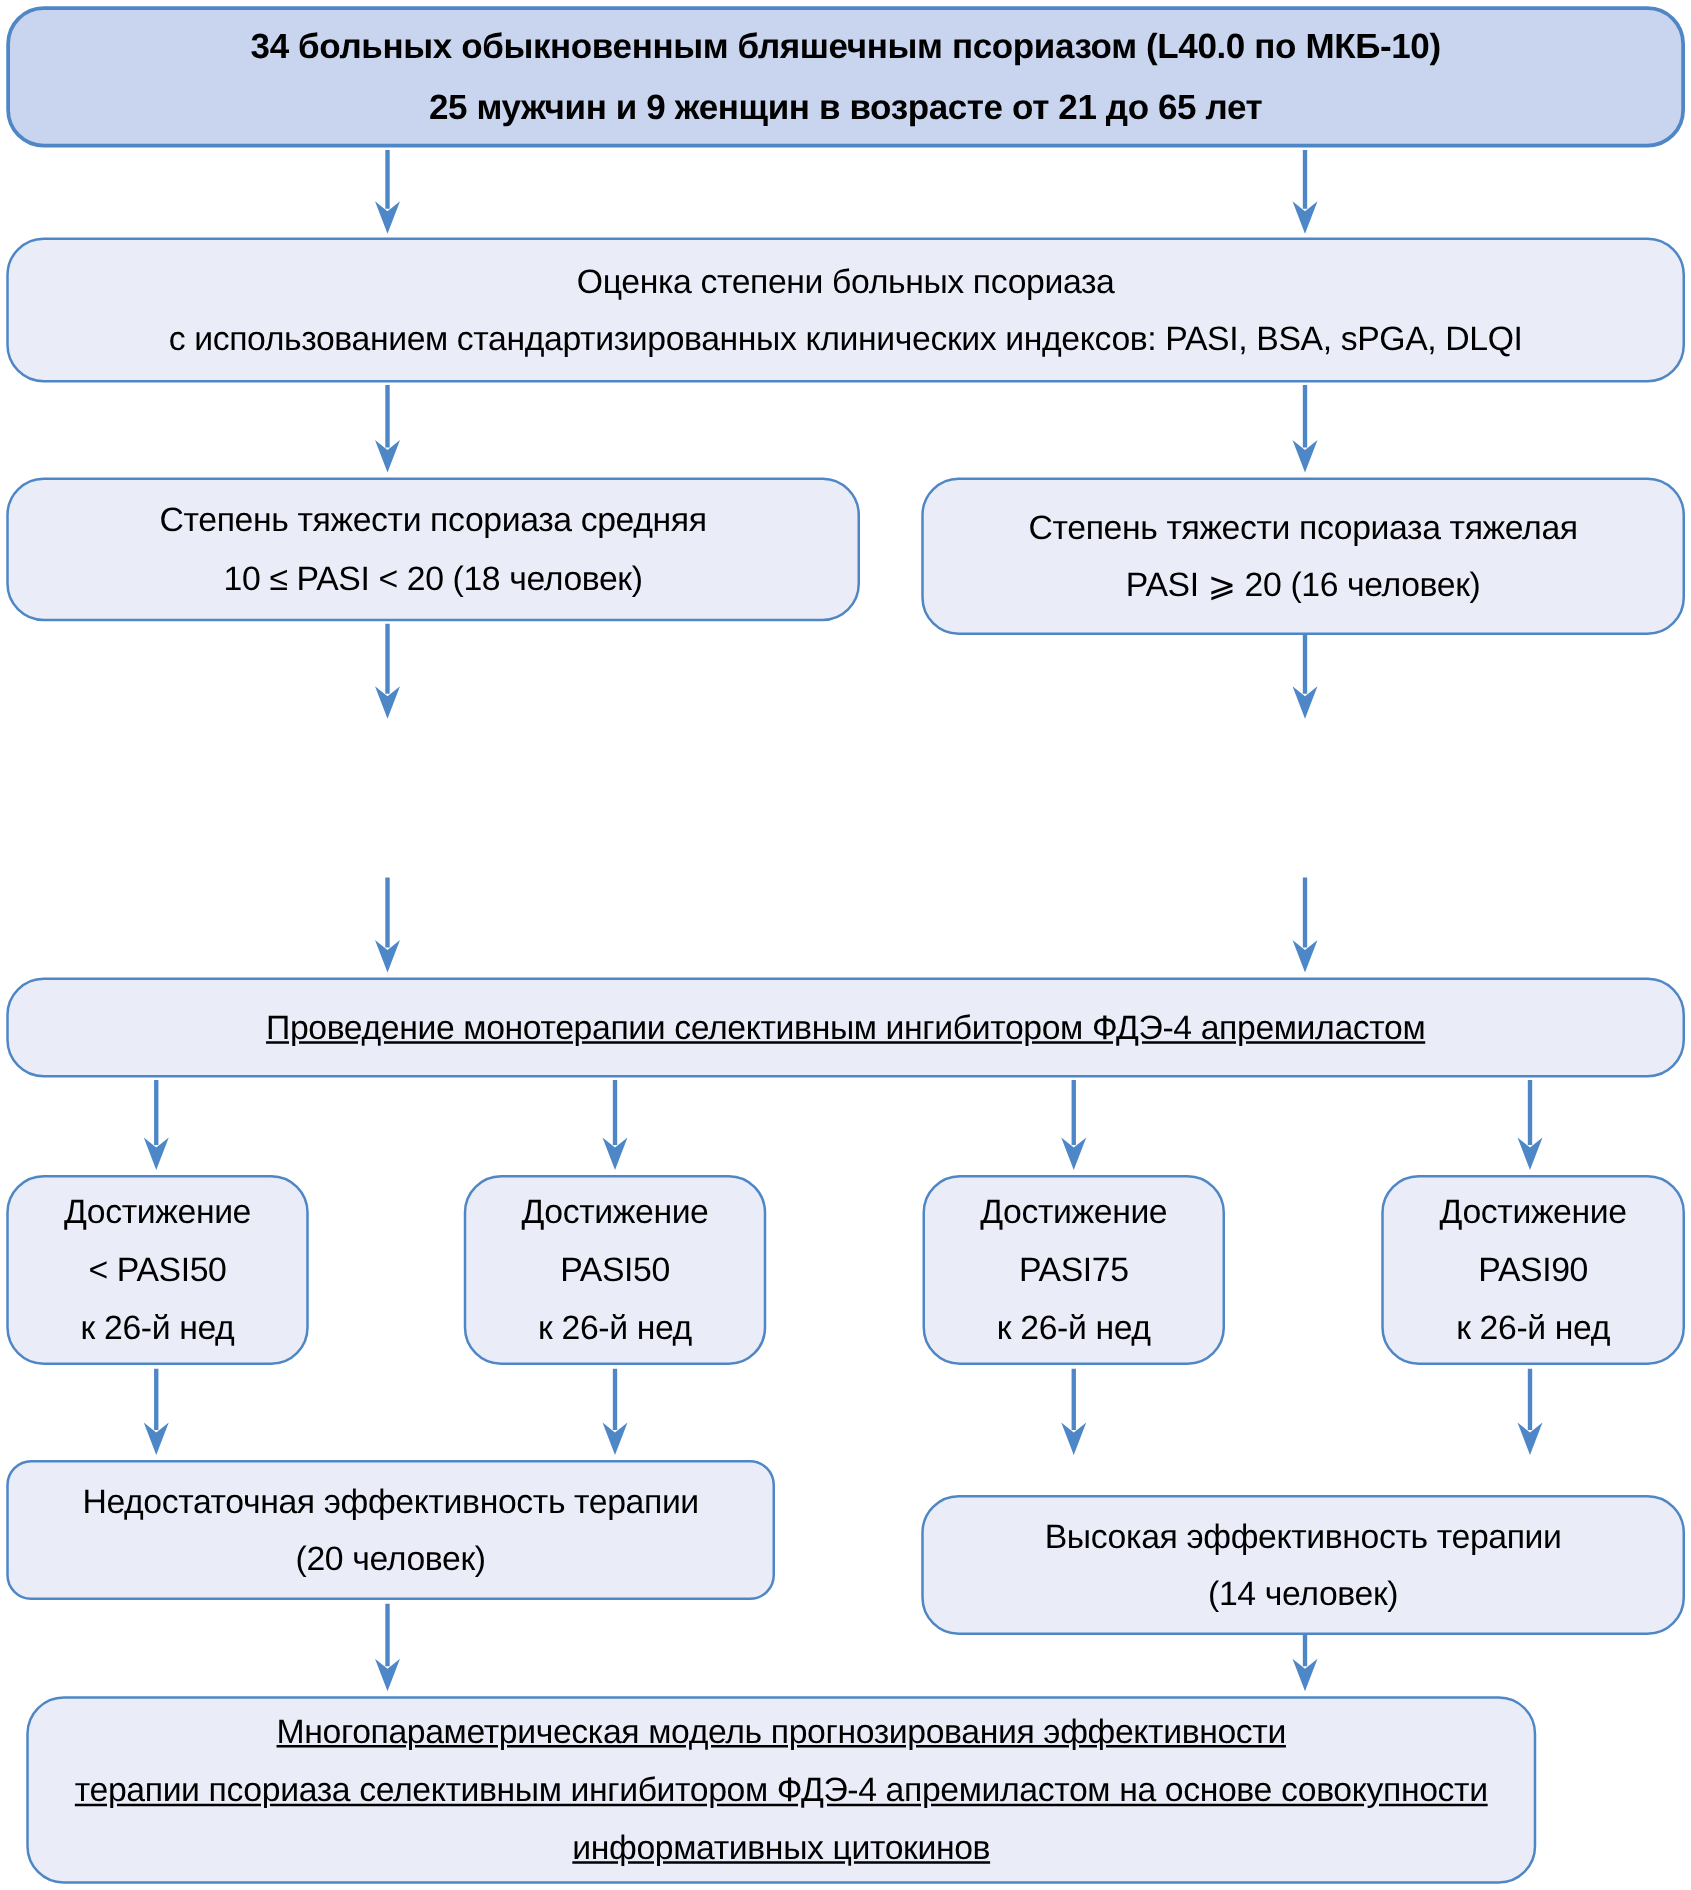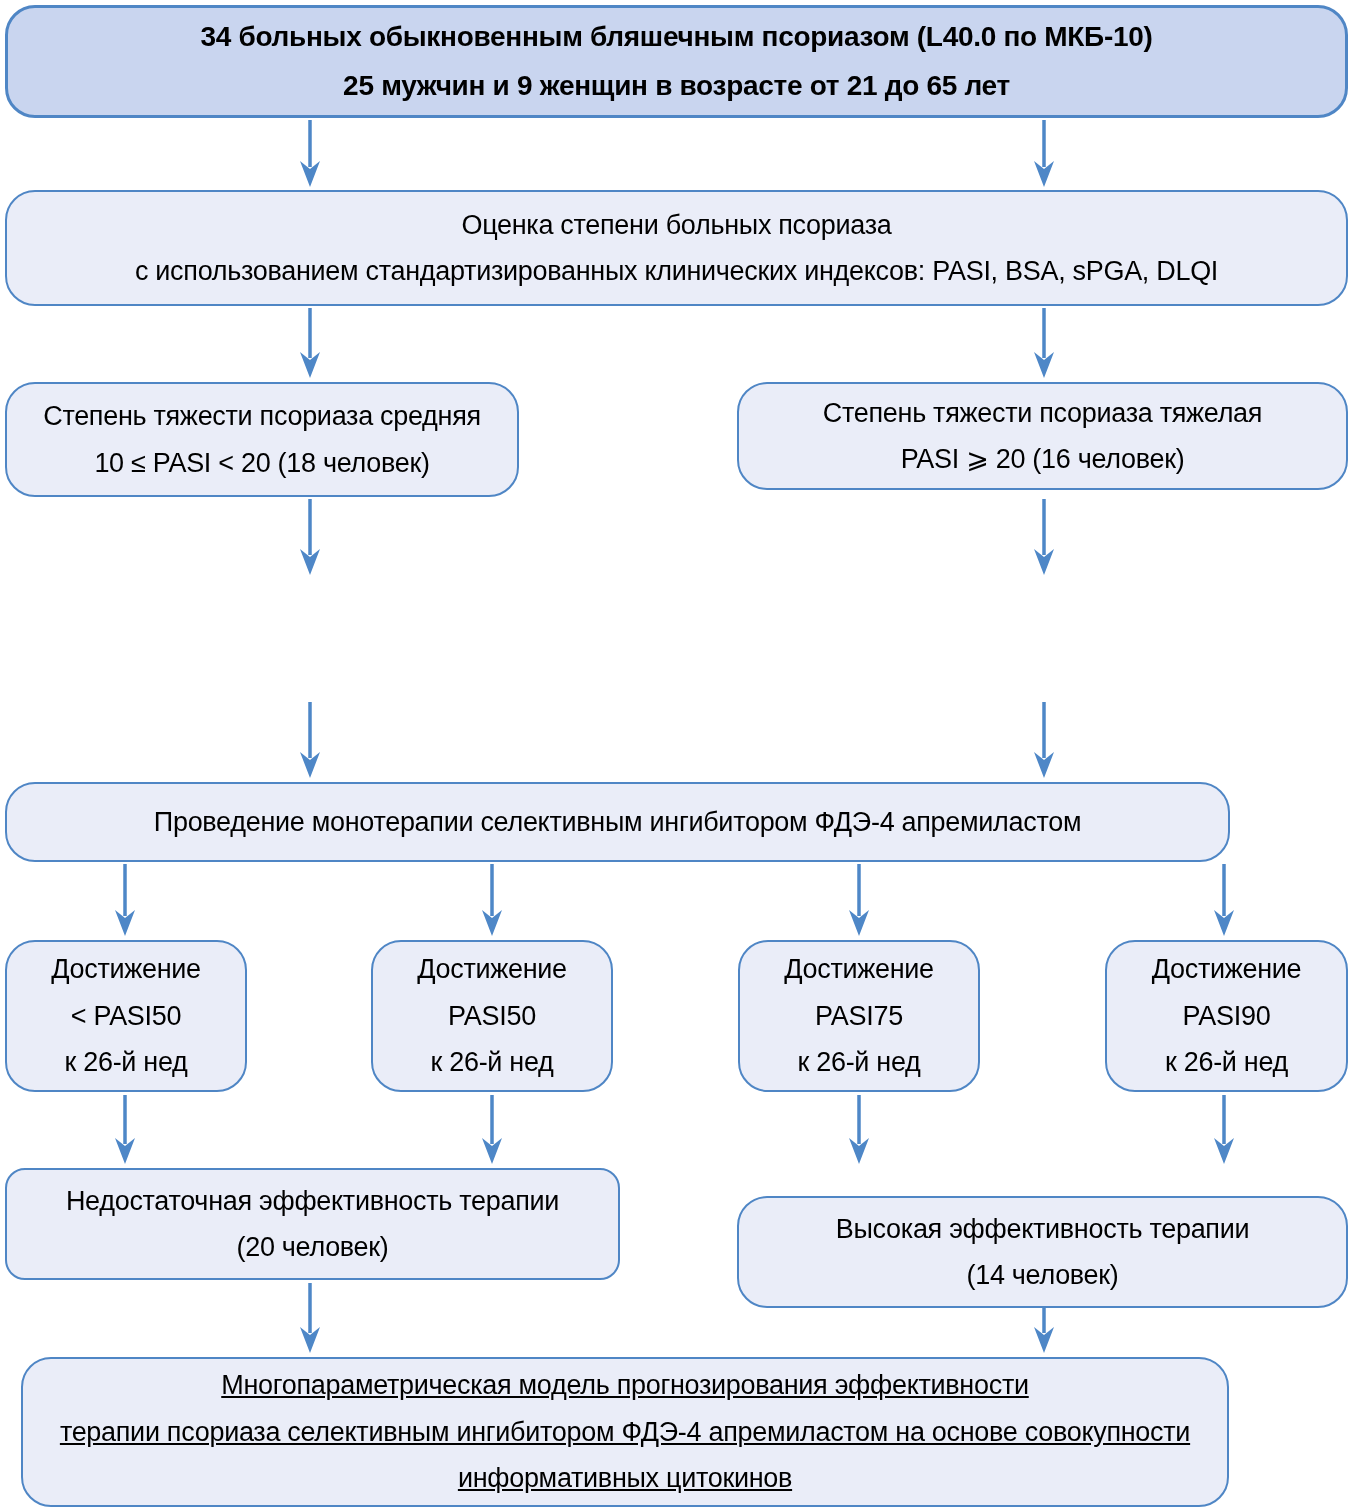--- a/index.html
+++ b/index.html
@@ -45,24 +45,24 @@
     padding: 16px 22px;
   }
   .node.header {
     background: var(--header_fill);
     border-width: 3px;
     font-weight: bold;
     font-size: 28px;
   }
   #nA  { left: 5px;    top: 5px;    width: 1343px; height: 113px; }
   #nB  { left: 5px;    top: 190px;  width: 1343px; height: 116px; }
-  #nC1 { left: 5px;    top: 382px;  width: 514px;  height: 115px; }
-  #nC2 { left: 737px;  top: 382px;  width: 611px;  height: 108px; }
+  #nC1 { left: 5px;    top: 382px;  width: 683px;  height: 115px; }
+  #nC2 { left: 737px;  top: 382px;  width: 611px;  height: 126px; }
   #nD  { left: 5px;    top: 579px;  width: 1343px; height: 121px; }
-  #nE  { left: 5px;    top: 782px;  width: 1225px; height: 80px;  }
+  #nE  { left: 5px;    top: 782px;  width: 1343px; height: 80px; text-decoration: underline;  }
   #nF1 { left: 5px;    top: 940px;  width: 242px;  height: 152px; }
   #nF2 { left: 371px;  top: 940px;  width: 242px;  height: 152px; }
   #nF3 { left: 738px;  top: 940px;  width: 242px;  height: 152px; }
   #nF4 { left: 1105px; top: 940px;  width: 243px;  height: 152px; }
   #nG1 { left: 5px;    top: 1168px; width: 615px;  height: 112px; border-radius: 20px; }
   #nG2 { left: 737px;  top: 1168px; width: 611px;  height: 112px; margin-top: 28px; }
   #nH  { left: 21px;    top: 1357px; width: 1208px; height: 150px; text-decoration: underline; }
 </style>
 </head>
 <body>

